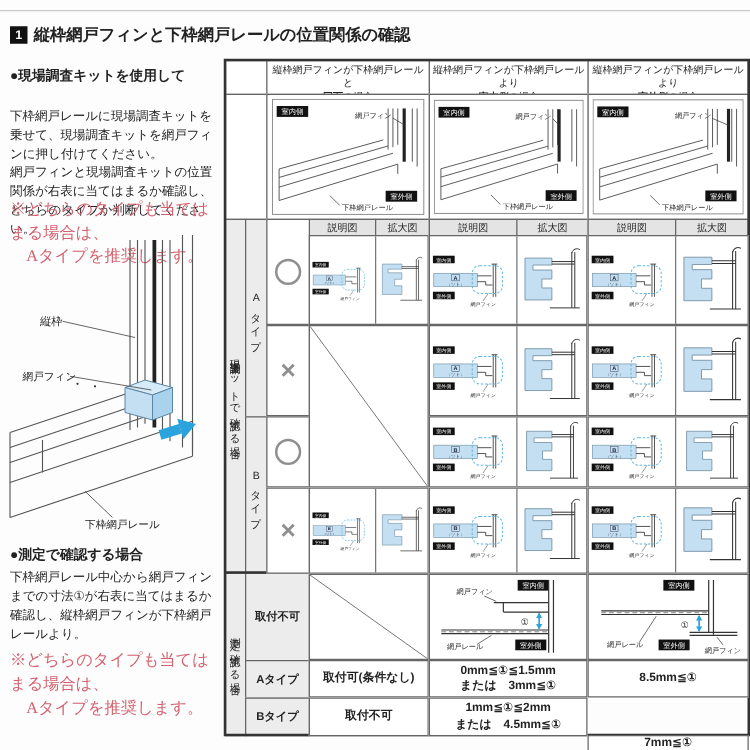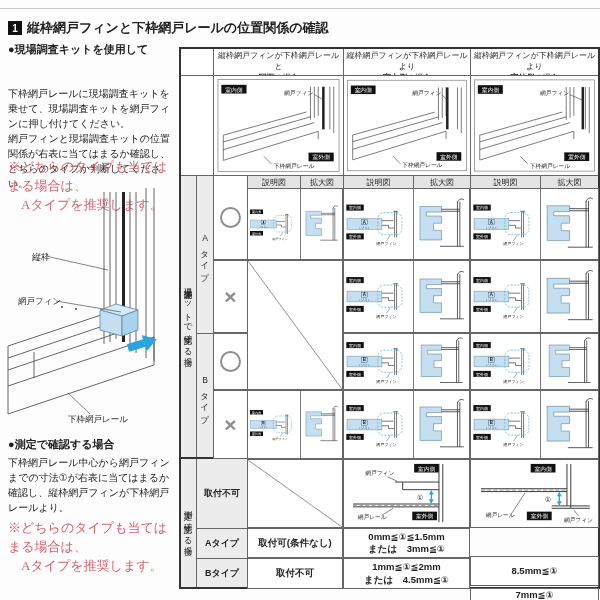--- a/index.html
+++ b/index.html
@@ -25,21 +25,21 @@
 </head>
 <body>
 
 <div class="abs" style="left:0;top:8px;width:600px;height:1px;background:#c9c9c9;"></div>
 
 <div class="abs" style="left:8px;top:19px;display:flex;align-items:center;gap:5px;">
   <span style="display:inline-flex;width:14px;height:14px;background:#111;color:#fff;font-size:10px;font-weight:bold;align-items:center;justify-content:center;">1</span>
   <span style="font-size:13px;font-weight:bold;">縦枠網戸フィンと下枠網戸レールの位置関係の確認</span>
 </div>
 
-<div class="abs h-bullet" style="left:8px;top:42px;width:170px;">
+<div class="abs h-bullet" style="left:8px;top:54px;width:170px;">
   <div>●現場調査キットを使用して</div>
 </div>
 <div class="abs bodytxt" style="left:8px;top:86px;width:170px;">下枠網戸レールに現場調査キットを乗せて、現場調査キットを網戸フィンに押し付けてください。
 網戸フィンと現場調査キットの位置関係が右表に当てはまるか確認し、どちらのタイプか判断してください。</div>
 <div class="abs note" style="left:8px;top:158px;width:172px;">※どちらのタイプも当てはまる場合は、
 　Aタイプを推奨します。</div>
 
 <div class="abs" id="left-diagram" style="left:4px;top:186px;width:172px;height:244px;"><svg viewBox="0 0 172 244" width="100%" height="100%">
   <g stroke="#555" stroke-width="0.9" fill="none">
     <line x1="100" y1="6" x2="100" y2="158"></line>
@@ -583,18 +583,18 @@
    <text x="26" y="58" font-size="6" text-anchor="middle" fill="#222">網戸レール</text>
    <line x1="38" y1="54" x2="52" y2="32.5" stroke="#333" stroke-width="0.6"></line>
    <rect x="54" y="52" width="26" height="9" fill="#111111"></rect>
   <text x="67" y="59" fill="#fff" font-size="6" text-anchor="middle">室外側</text>
    <text x="108" y="63" font-size="6" text-anchor="middle" fill="#222">網戸フィン</text>
    <line x1="108" y1="56.5" x2="103" y2="50" stroke="#333" stroke-width="0.6"></line>
  </svg></div>
     <div class="cell ctr result" style="left: 247px; top: 528px; width: 96px; height: 30px;">取付可(条件なし)</div>
     <div class="cell ctr result" style="left: 343px; top: 528px; width: 127px; height: 30px;">0mm≦①≦1.5mm
 または　3mm≦①</div>
-    <div class="cell ctr result" style="left: 470px; top: 528px; width: 129px; height: 30px; margin-top: 28px;">8.5mm≦①</div>
+    <div class="cell ctr result" style="left: 470px; top: 528px; width: 129px; height: 30px;">8.5mm≦①</div>
     <div class="cell ctr result" style="left: 247px; top: 558px; width: 96px; height: 31px;">取付不可</div>
     <div class="cell ctr result" style="left: 343px; top: 558px; width: 127px; height: 31px;">1mm≦①≦2mm
 または　4.5mm≦①</div>
     <div class="cell ctr result" style="left: 470px; top: 588px; width: 129px; height: 14px;">7mm≦①</div>
   </div>
 
 </body></html>

